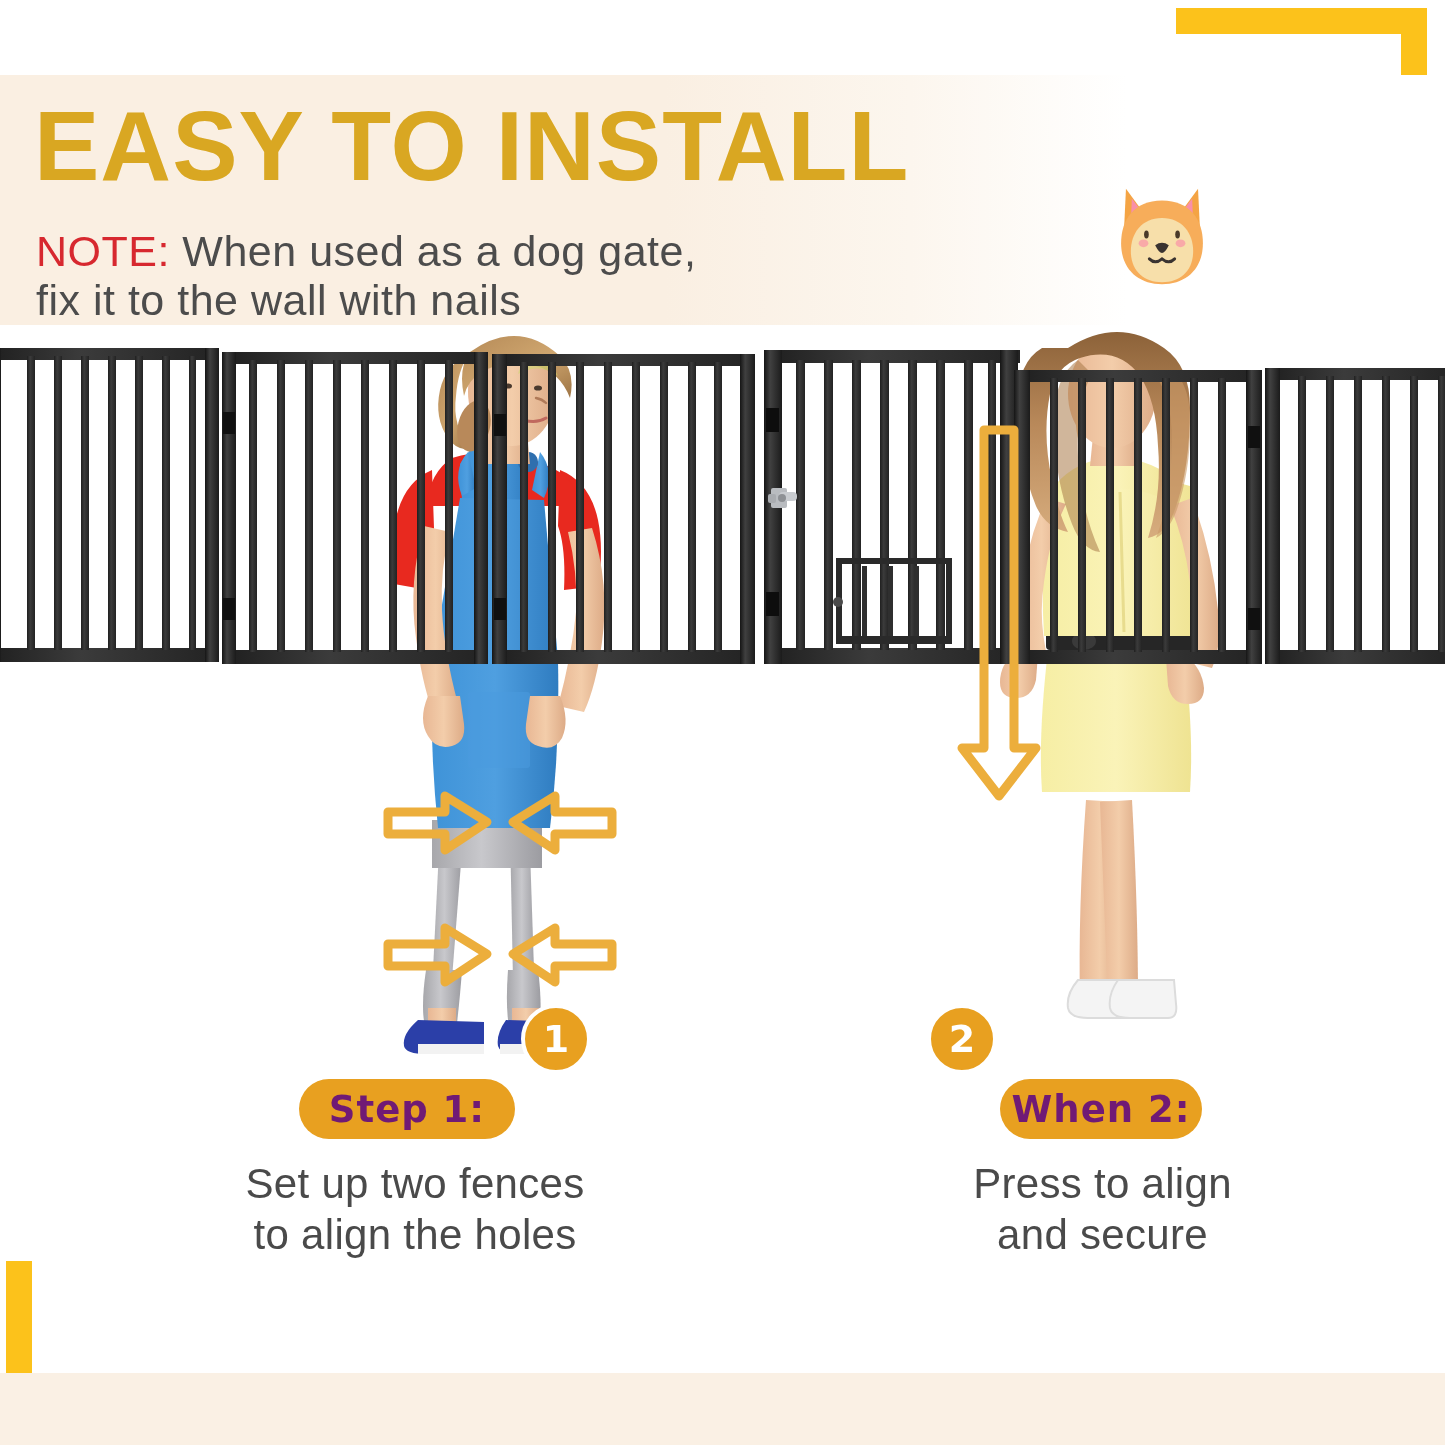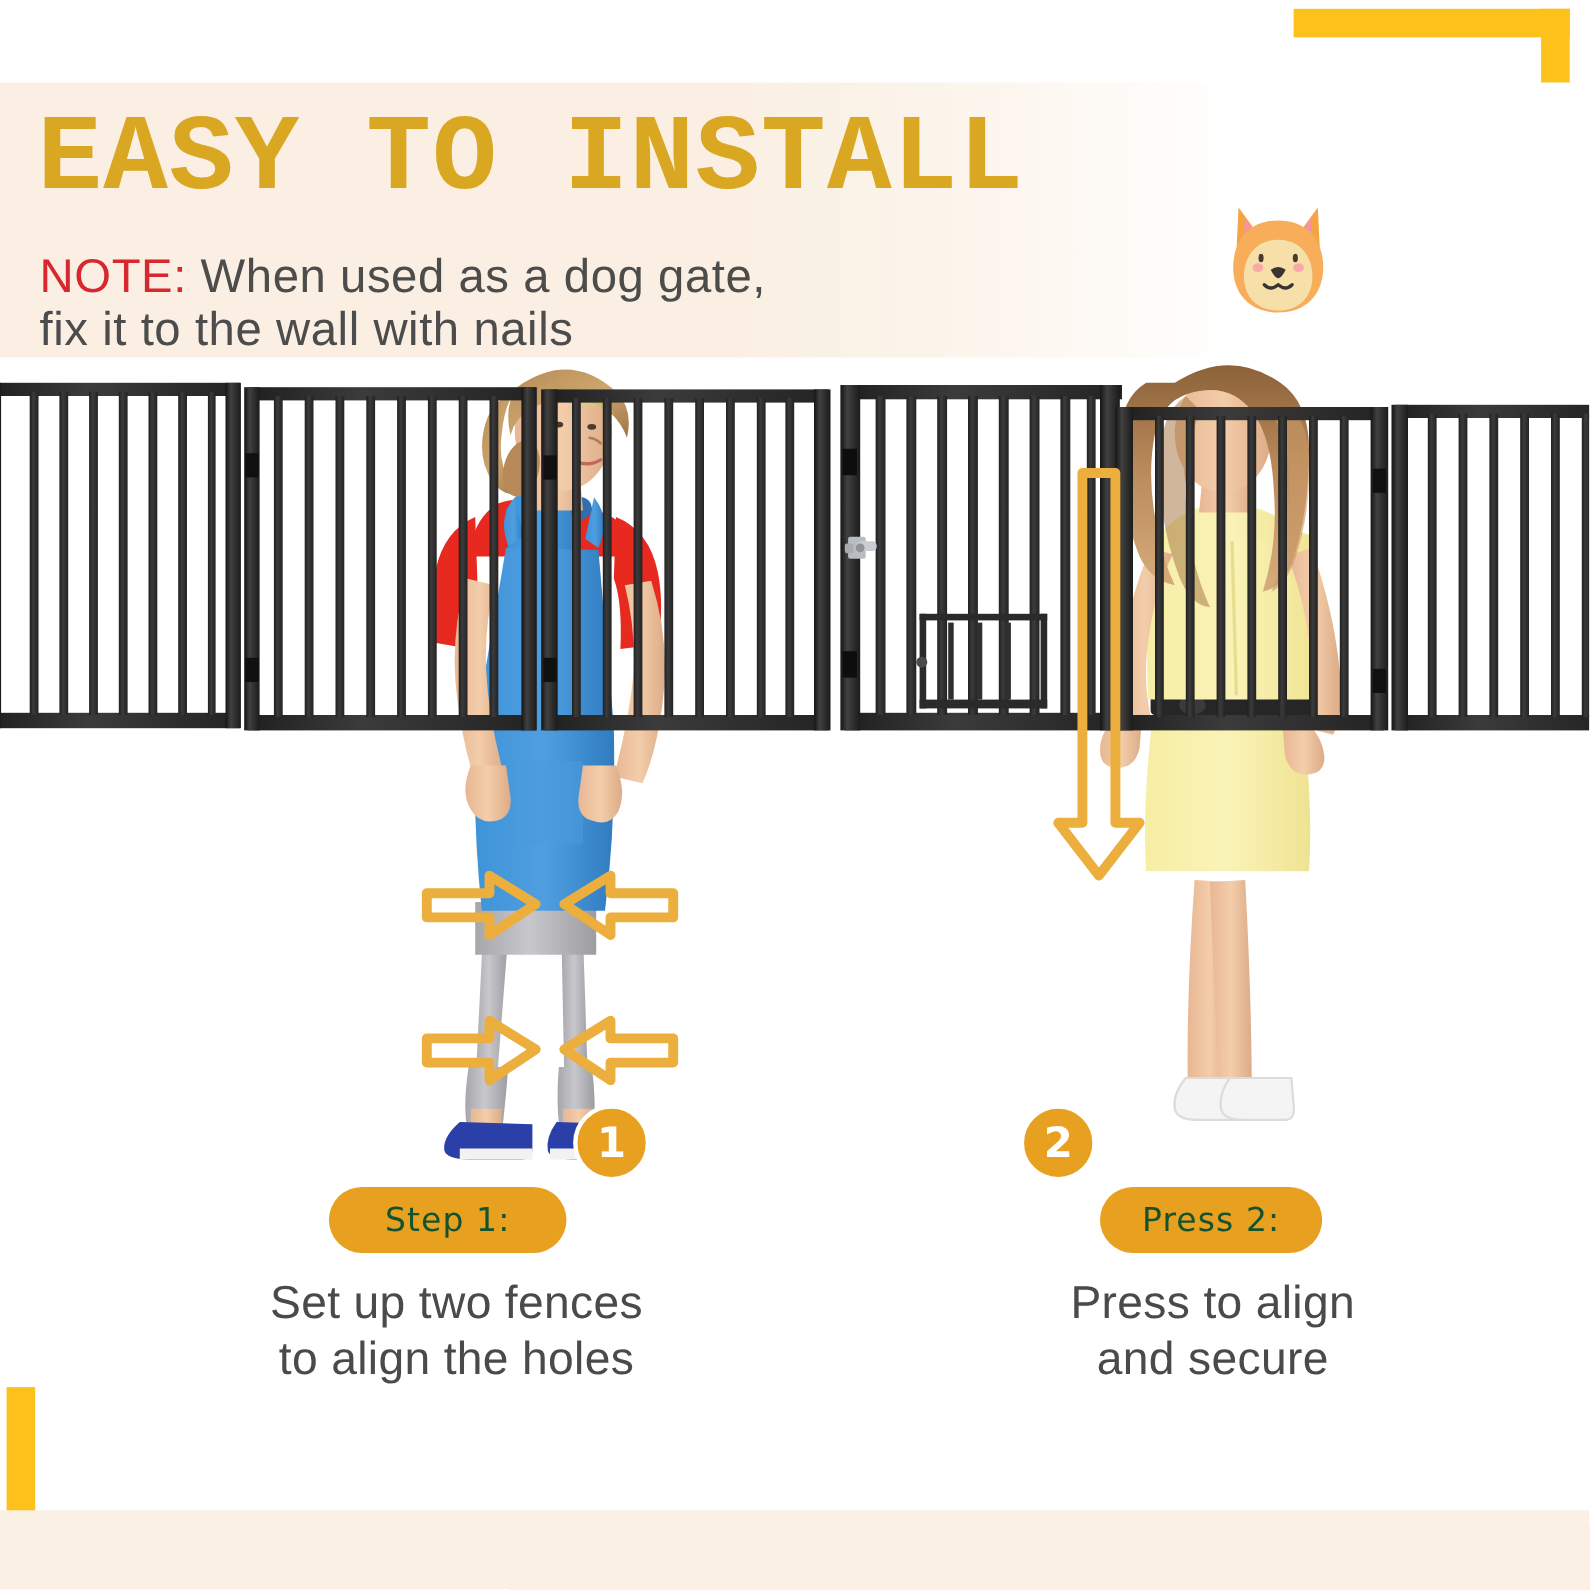--- a/index.html
+++ b/index.html
@@ -18,44 +18,44 @@
   
   .bottom-band{position:absolute;left:0;right:0;bottom:0;height:72px;background:#FAF0E4;z-index:1;}
 
   
   .header-band{position:absolute;left:0;top:75px;width:1445px;height:250px;
     background:linear-gradient(90deg,#FAEFE2 0%,#FAEFE2 46%,#FCF6EE 63%,#FFFFFF 78%,#FFFFFF 100%);
     z-index:2;}
   .header-inner{position:absolute;left:34px;top:0;right:0;height:100%;}
   .title{position:absolute;left:0;top:22px;font-size:98px;line-height:1;
     font-weight:700;letter-spacing:1px;color:#D9A722;white-space:nowrap;
-    font-family:Liberation Mono, monospace;}
+    font-family:Liberation Sans, sans-serif;}
   .note{position:absolute;left:2px;top:152px;font-size:43px;line-height:1.14;
     color:#4c4c4c;font-weight:300;letter-spacing:.5px;white-space:pre-line;
     font-family:"Liberation Sans",sans-serif;}
   .note .kw{color:#D7282F;margin-top:48px;}
 
   
   .dog-icon{position:absolute;left:1108px;top:104px;width:108px;height:112px;}
 
   
   .scene{position:absolute;left:0;top:330px;width:1445px;height:760px;z-index:3;}
 
   
   .badge{position:absolute;width:62px;height:62px;border-radius:50%;
     background:#E8A020;border:4px solid #ffffff;color:#ffffff;
     display:flex;align-items:center;justify-content:center;
     font-size:38px;font-weight:700;z-index:8;
     font-family:"DejaVu Sans",sans-serif;}
   .badge-1{left:521px;top:1004px;}
   .badge-2{left:927px;top:1004px;}
 
-  .pill{position:absolute;background:#E8A020;color:#14532d;border-radius:40px;
+  .pill{position:absolute;background:#E8A020;color:#701a75;border-radius:40px;
     height:60px;display:flex;align-items:center;justify-content:center;
-    font-size:30px;font-weight:400;letter-spacing:1px;z-index:8;
+    font-size:37px;font-weight:700;letter-spacing:1px;z-index:8;
     font-family:"DejaVu Sans",sans-serif;}
   .pill-1{left:299px;top:1079px;width:216px;}
   .pill-2{left:1000px;top:1079px;width:202px;}
 
   .caption{position:absolute;color:#4a4a4a;font-size:42px;line-height:1.22;
     font-weight:300;text-align:center;letter-spacing:.3px;z-index:8;white-space:pre-line;
     font-family:"Liberation Sans",sans-serif;}
   .cap-1{left:130px;top:1158px;width:570px;}
   .cap-2{left:885px;top:1158px;width:435px;}
 </style>
@@ -358,20 +358,20 @@
 
         <path d="M984 100 L1014 100 L1014 418 L1036 418 L999 466 L962 418 L984 418 Z"></path>
       </g>
     </svg>
   </div>
 
   <div class="badge badge-1">1</div>
   <div class="badge badge-2">2</div>
 
   <div class="pill pill-1">Step 1:</div>
-  <div class="pill pill-2">Press 2:</div>
+  <div class="pill pill-2">When 2:</div>
 
   <div class="caption cap-2">Press to align
 and secure</div>
   <div class="caption cap-1">Set up two fences
 to align the holes</div>
 
 </div>
 
 </body></html>

